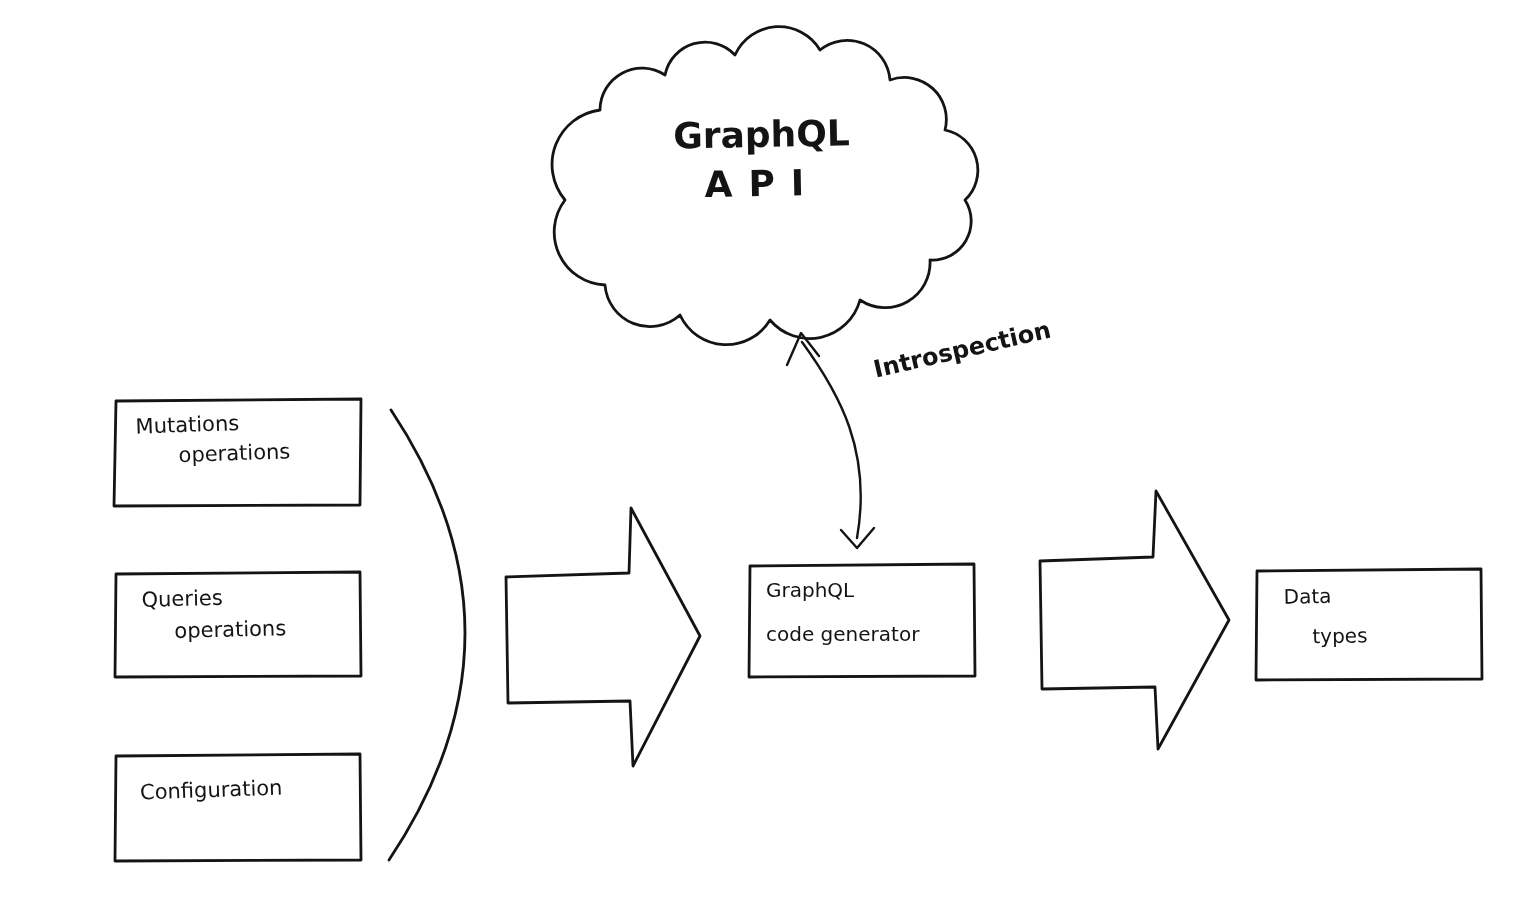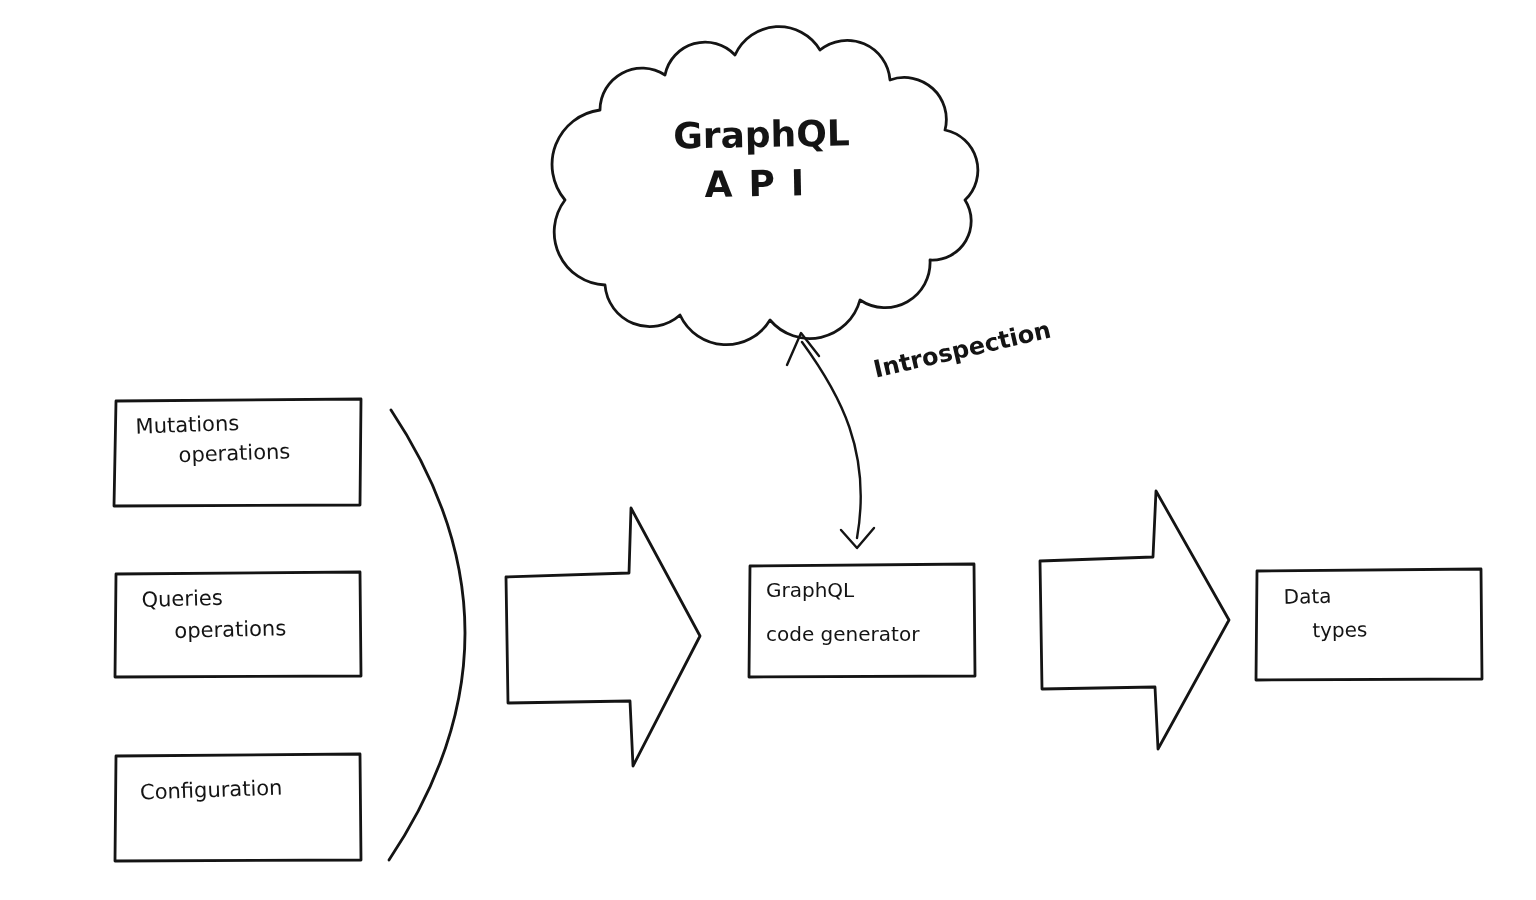--- a/index.html
+++ b/index.html
@@ -40,21 +40,21 @@
 
   .queries-label { left: 142px; top: 586px; transform: rotate(-1.5deg); }
   .queries-label .line2 { margin-left: 32px; margin-top: 8px; }
 
   .configuration-label { left: 140px; top: 778px; transform: rotate(-2deg); }
 
   .generator-label { left: 766px; top: 578px; font-size: 20px; font-weight: 500; }
   .generator-label .line2 { margin-top: 20px; }
 
   .data-label { left: 1284px; top: 584px; font-size: 20px; font-weight: 500; transform: rotate(-1deg); }
-  .data-label .line2 { margin-left: 28px; margin-top: 10px; }
+  .data-label .line2 { margin-left: 28px; margin-top: 16px; }
 
   .introspection-label {
     left: 874px; top: 356px;
     font-size: 24px; font-weight: 700;
     transform: rotate(-13deg);
     transform-origin: left center;
   }
 </style>
 </head>
 <body>

